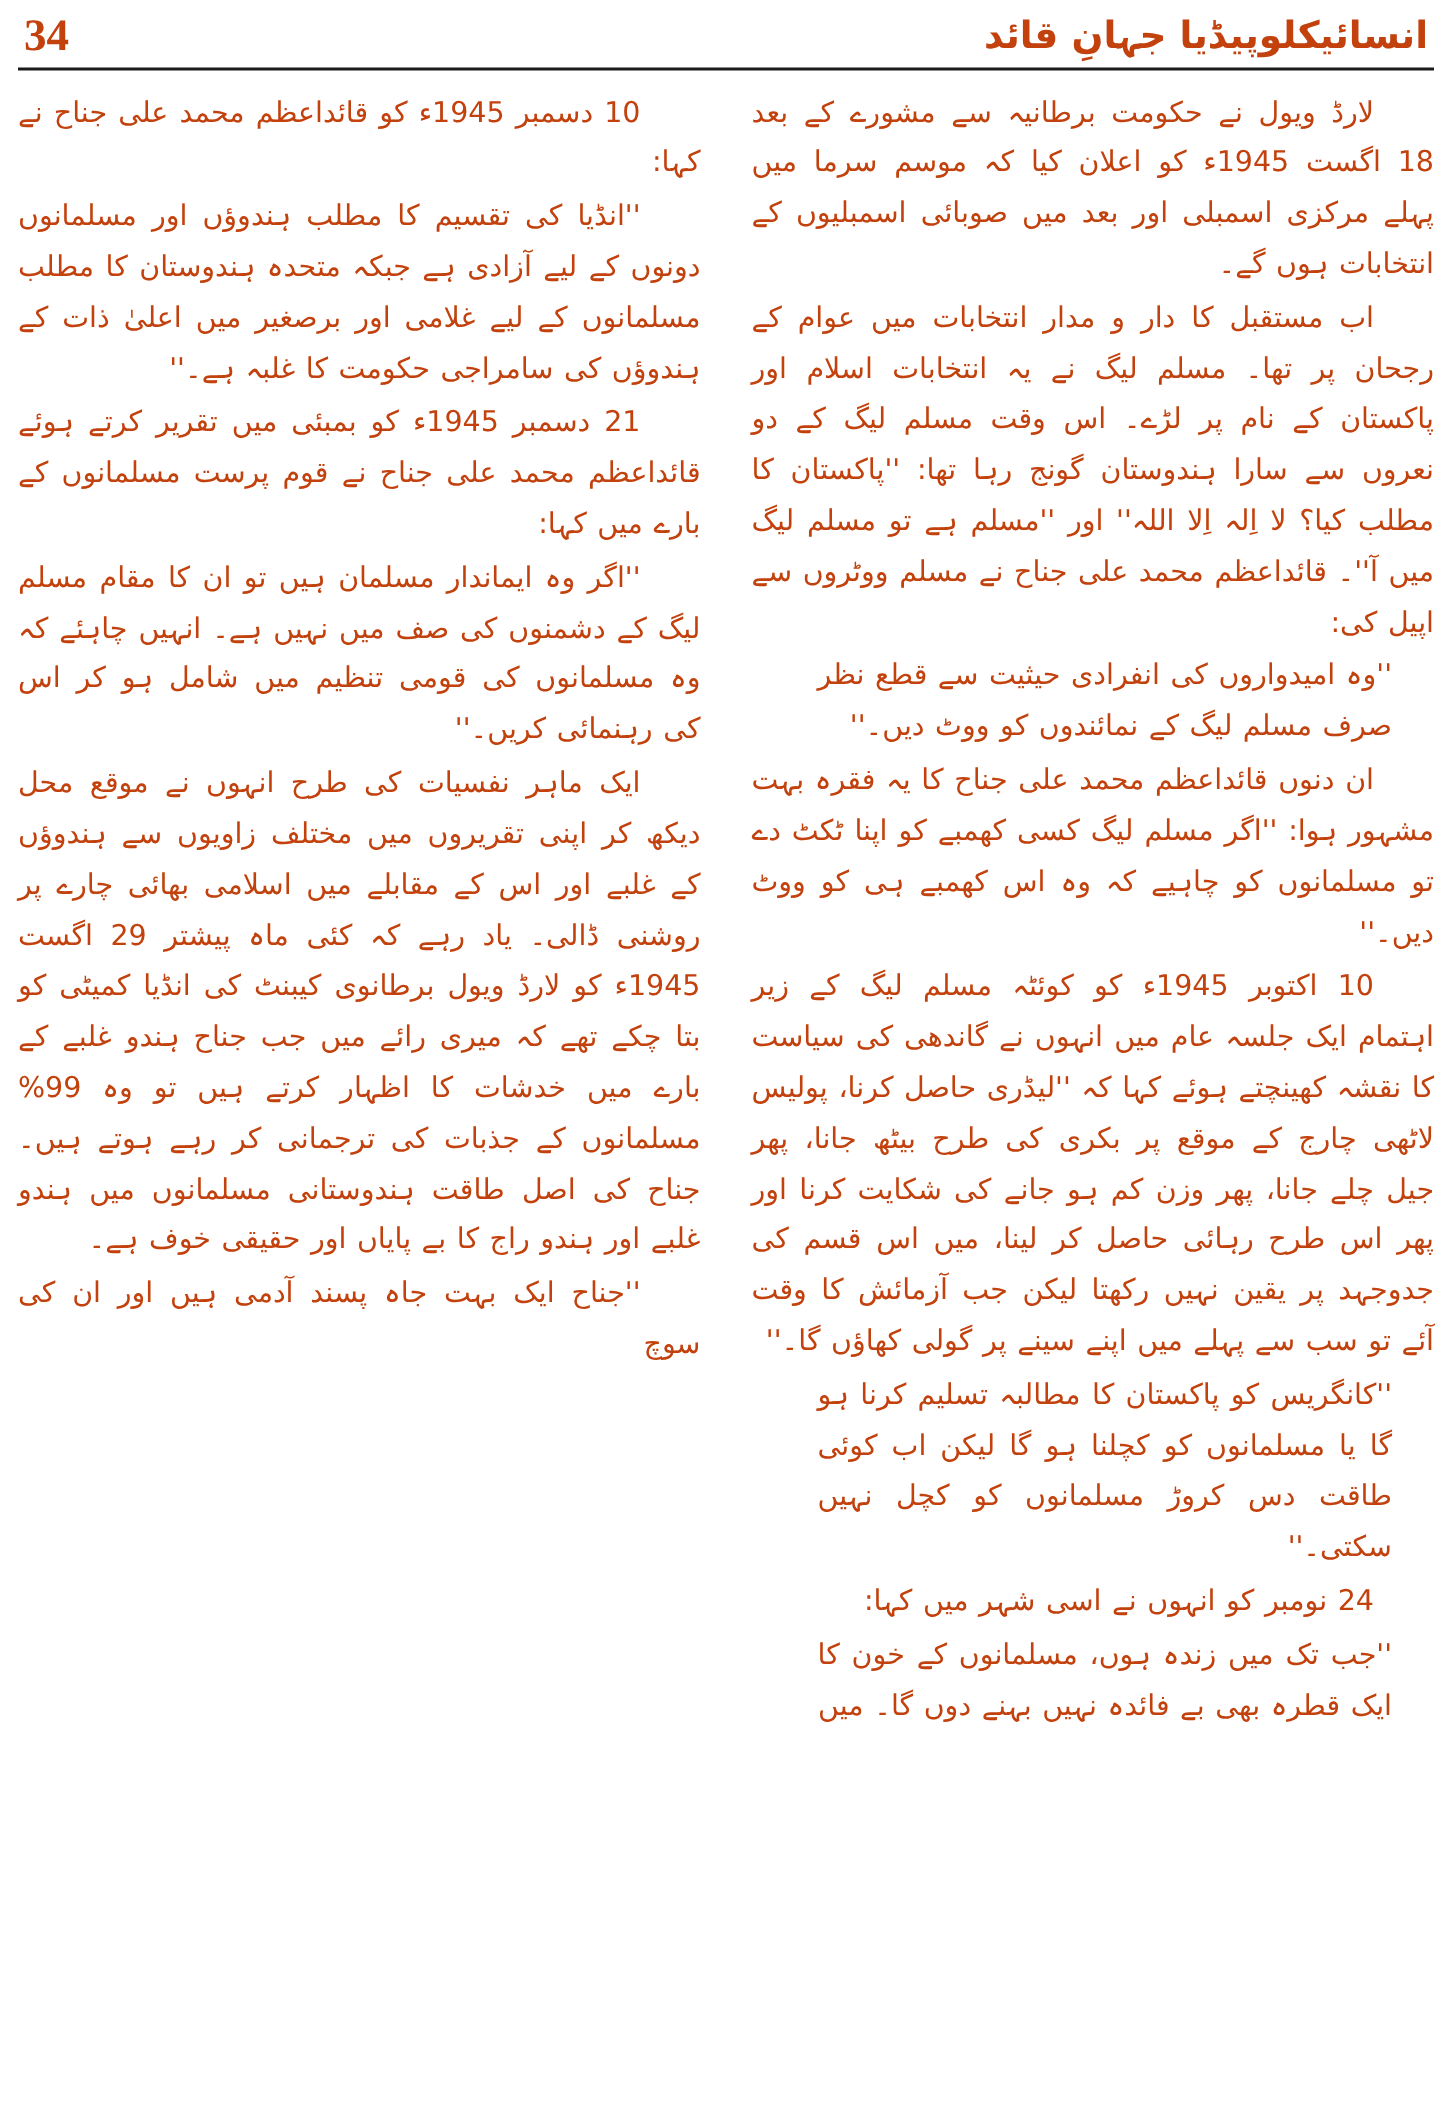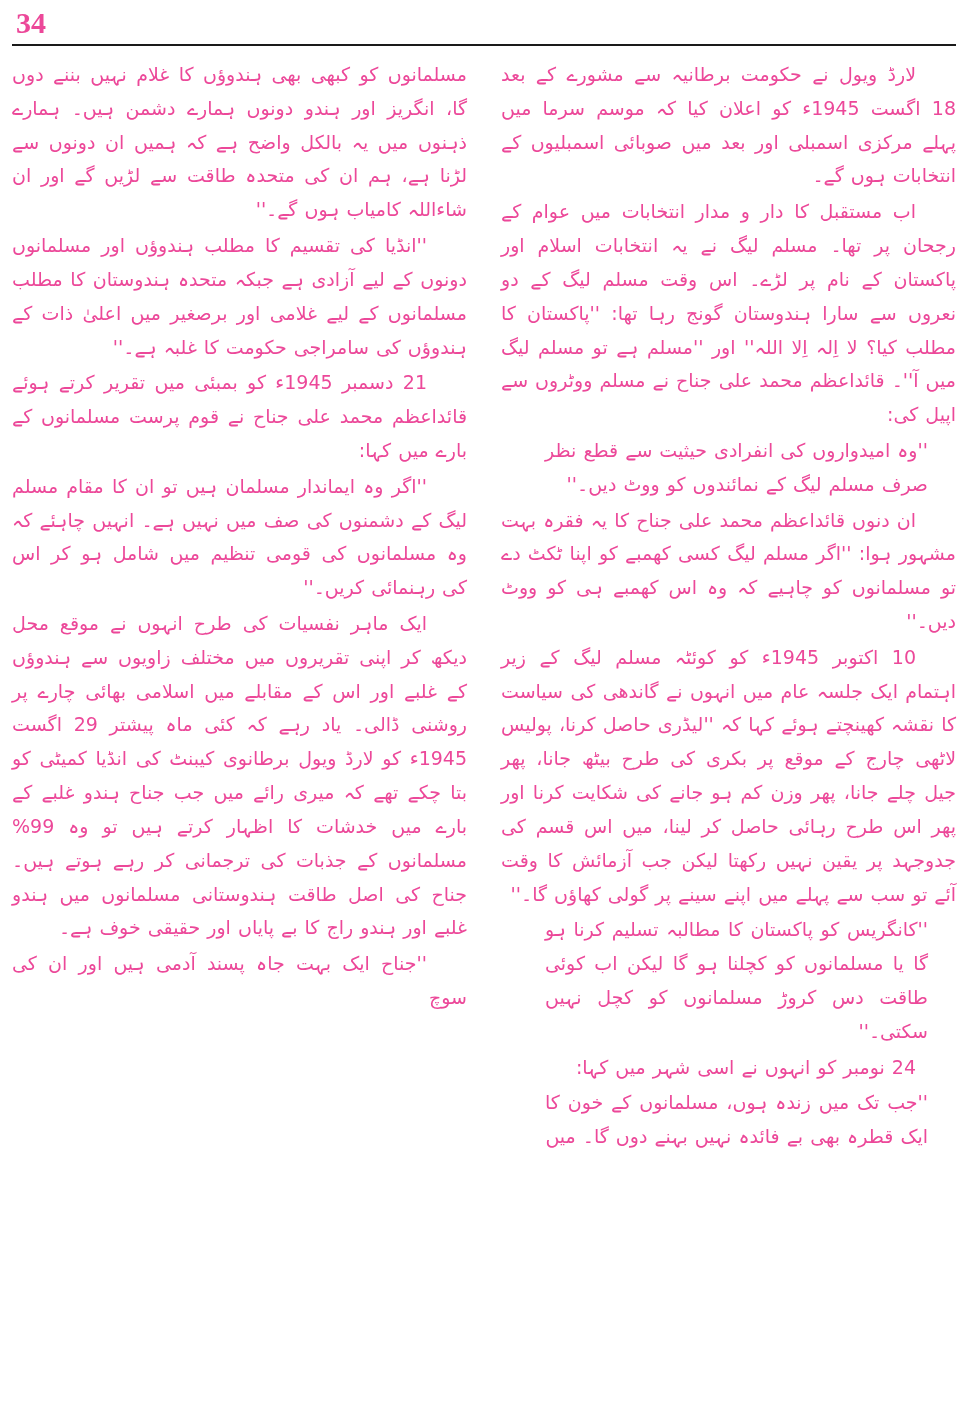--- a/index.html
+++ b/index.html
@@ -6,21 +6,21 @@
     margin: 0;
     padding: 0;
     background: #ffffff;
   }
   .page {
     position: relative;
     width: 968px;
     height: 1413px;
     margin: 0 auto;
     background: #ffffff;
-    color: #ec4899;
+    color: #c2410c;
     box-sizing: border-box;
     padding: 6px 12px 0 12px;
     overflow: hidden;
     font-family: "DejaVu Sans", sans-serif;
   }
   .page-header {
     direction: ltr;
     display: flex;
     justify-content: space-between;
     align-items: flex-end;
@@ -68,37 +68,38 @@
     text-indent: 0;
   }
 </style>
 </head>
 <body>
 
 <div class="page">
 
   <div class="page-header">
     <div class="page-number">34</div>
+    <div class="book-title">انسائیکلوپیڈیا جہانِ قائد</div>
   </div>
 
   <div class="columns">
 
     <div class="col">
       <p>لارڈ ویول نے حکومت برطانیہ سے مشورے کے بعد 18 اگست 1945ء کو اعلان کیا کہ موسم سرما میں پہلے مرکزی اسمبلی اور بعد میں صوبائی اسمبلیوں کے انتخابات ہوں گے۔</p>
       <p>اب مستقبل کا دار و مدار انتخابات میں عوام کے رجحان پر تھا۔ مسلم لیگ نے یہ انتخابات اسلام اور پاکستان کے نام پر لڑے۔ اس وقت مسلم لیگ کے دو نعروں سے سارا ہندوستان گونج رہا تھا: ''پاکستان کا مطلب کیا؟ لا اِلہ اِلا اللہ'' اور ''مسلم ہے تو مسلم لیگ میں آ''۔ قائداعظم محمد علی جناح نے مسلم ووٹروں سے اپیل کی:</p>
       <p class="quote">''وہ امیدواروں کی انفرادی حیثیت سے قطع نظر صرف مسلم لیگ کے نمائندوں کو ووٹ دیں۔''</p>
       <p>ان دنوں قائداعظم محمد علی جناح کا یہ فقرہ بہت مشہور ہوا: ''اگر مسلم لیگ کسی کھمبے کو اپنا ٹکٹ دے تو مسلمانوں کو چاہیے کہ وہ اس کھمبے ہی کو ووٹ دیں۔''</p>
       <p>10 اکتوبر 1945ء کو کوئٹہ مسلم لیگ کے زیر اہتمام ایک جلسہ عام میں انہوں نے گاندھی کی سیاست کا نقشہ کھینچتے ہوئے کہا کہ ''لیڈری حاصل کرنا، پولیس لاٹھی چارج کے موقع پر بکری کی طرح بیٹھ جانا، پھر جیل چلے جانا، پھر وزن کم ہو جانے کی شکایت کرنا اور پھر اس طرح رہائی حاصل کر لینا، میں اس قسم کی جدوجہد پر یقین نہیں رکھتا لیکن جب آزمائش کا وقت آئے تو سب سے پہلے میں اپنے سینے پر گولی کھاؤں گا۔''</p>
       <p class="quote">''کانگریس کو پاکستان کا مطالبہ تسلیم کرنا ہو گا یا مسلمانوں کو کچلنا ہو گا لیکن اب کوئی طاقت دس کروڑ مسلمانوں کو کچل نہیں سکتی۔''</p>
       <p>24 نومبر کو انہوں نے اسی شہر میں کہا:</p>
       <p class="quote">''جب تک میں زندہ ہوں، مسلمانوں کے خون کا ایک قطرہ بھی بے فائدہ نہیں بہنے دوں گا۔ میں</p>
     </div>
 
     <div class="col">
-      <p class="continuation">مسلمانوں کو کبھی بھی ہندوؤں کا غلام نہیں بننے دوں گا، انگریز اور ہندو دونوں ہمارے دشمن ہیں۔ ہمارے ذہنوں میں یہ بالکل واضح ہے کہ ہمیں ان دونوں سے لڑنا ہے، ہم ان کی متحدہ طاقت سے لڑیں گے اور ان شاءاللہ کامیاب ہوں گے۔''</p>
+      <p>10 دسمبر 1945ء کو قائداعظم محمد علی جناح نے کہا:</p>
       <p>''انڈیا کی تقسیم کا مطلب ہندوؤں اور مسلمانوں دونوں کے لیے آزادی ہے جبکہ متحدہ ہندوستان کا مطلب مسلمانوں کے لیے غلامی اور برصغیر میں اعلیٰ ذات کے ہندوؤں کی سامراجی حکومت کا غلبہ ہے۔''</p>
       <p>21 دسمبر 1945ء کو بمبئی میں تقریر کرتے ہوئے قائداعظم محمد علی جناح نے قوم پرست مسلمانوں کے بارے میں کہا:</p>
       <p>''اگر وہ ایماندار مسلمان ہیں تو ان کا مقام مسلم لیگ کے دشمنوں کی صف میں نہیں ہے۔ انہیں چاہئے کہ وہ مسلمانوں کی قومی تنظیم میں شامل ہو کر اس کی رہنمائی کریں۔''</p>
       <p>ایک ماہر نفسیات کی طرح انہوں نے موقع محل دیکھ کر اپنی تقریروں میں مختلف زاویوں سے ہندوؤں کے غلبے اور اس کے مقابلے میں اسلامی بھائی چارے پر روشنی ڈالی۔ یاد رہے کہ کئی ماہ پیشتر 29 اگست 1945ء کو لارڈ ویول برطانوی کیبنٹ کی انڈیا کمیٹی کو بتا چکے تھے کہ میری رائے میں جب جناح ہندو غلبے کے بارے میں خدشات کا اظہار کرتے ہیں تو وہ 99% مسلمانوں کے جذبات کی ترجمانی کر رہے ہوتے ہیں۔ جناح کی اصل طاقت ہندوستانی مسلمانوں میں ہندو غلبے اور ہندو راج کا بے پایاں اور حقیقی خوف ہے۔</p>
       <p>''جناح ایک بہت جاہ پسند آدمی ہیں اور ان کی سوچ</p>
     </div>
 
   </div>
 
 </div>

